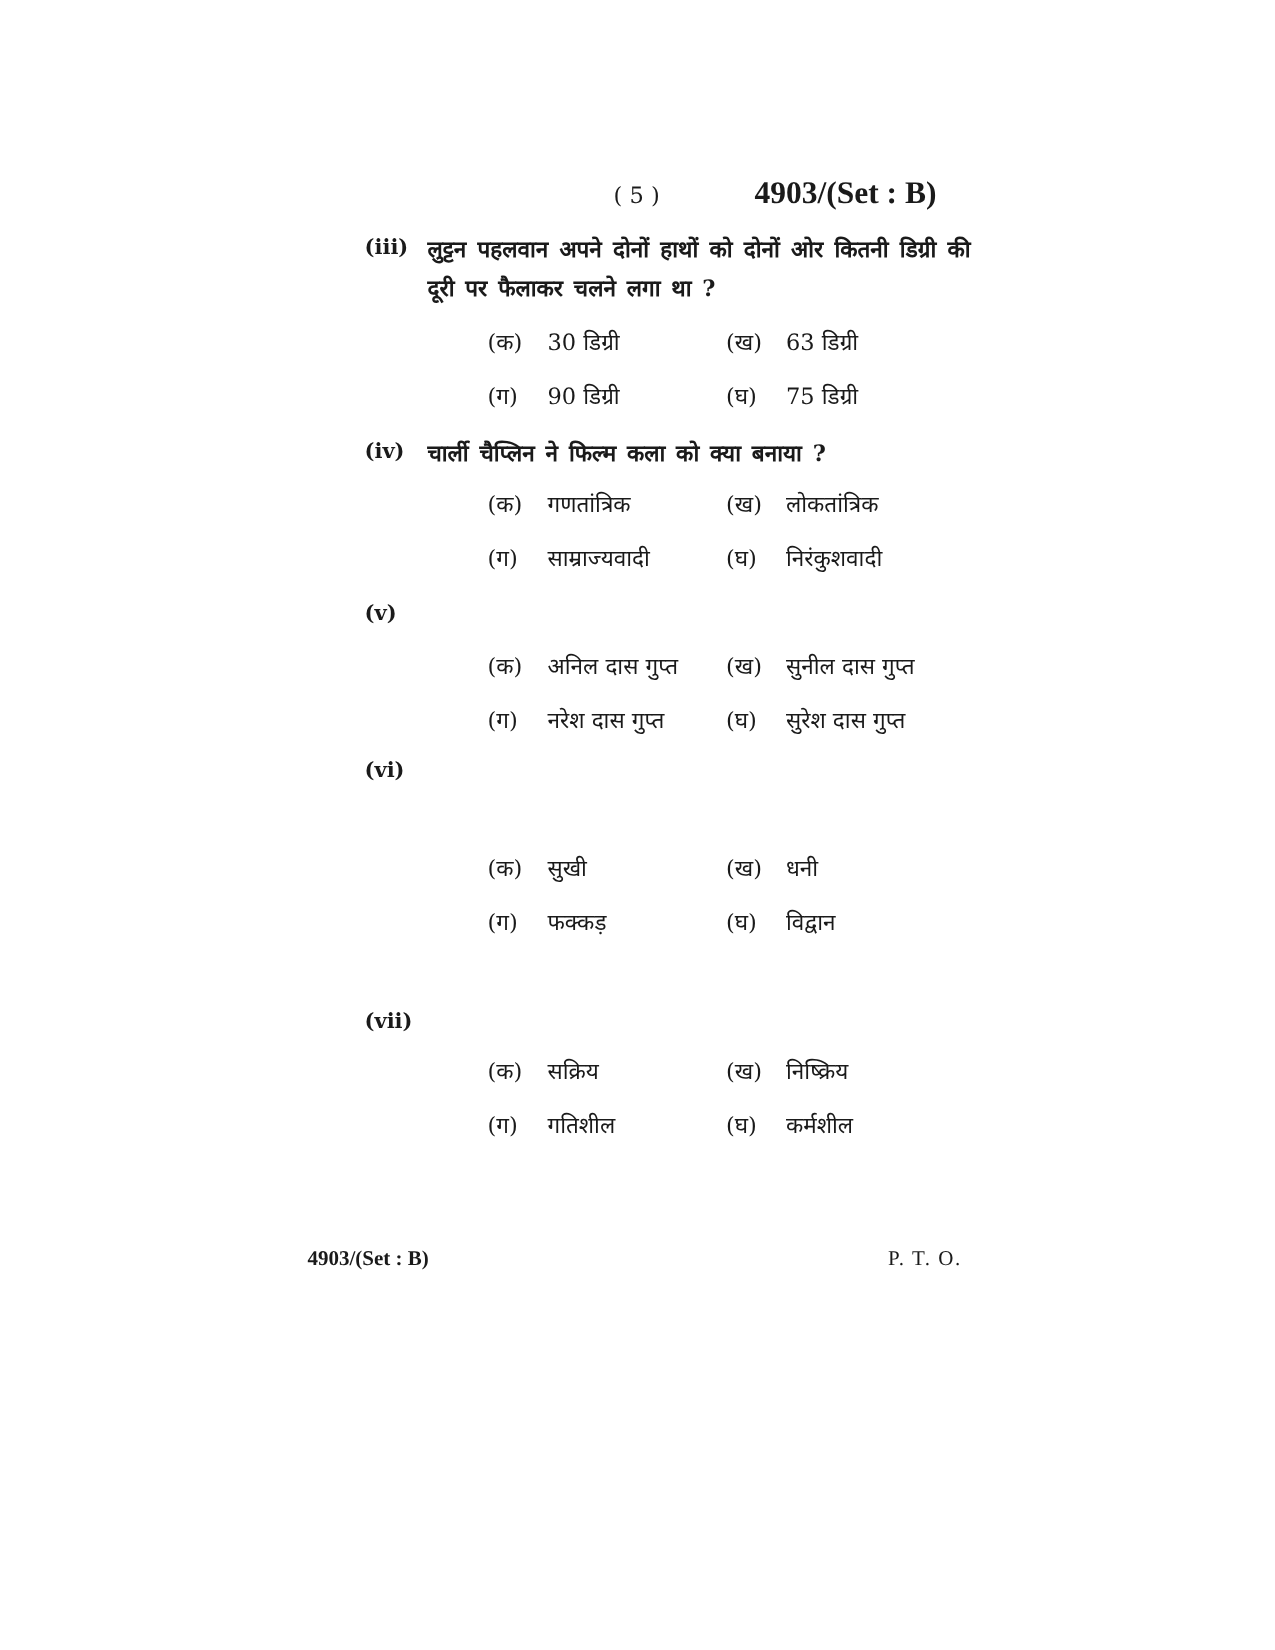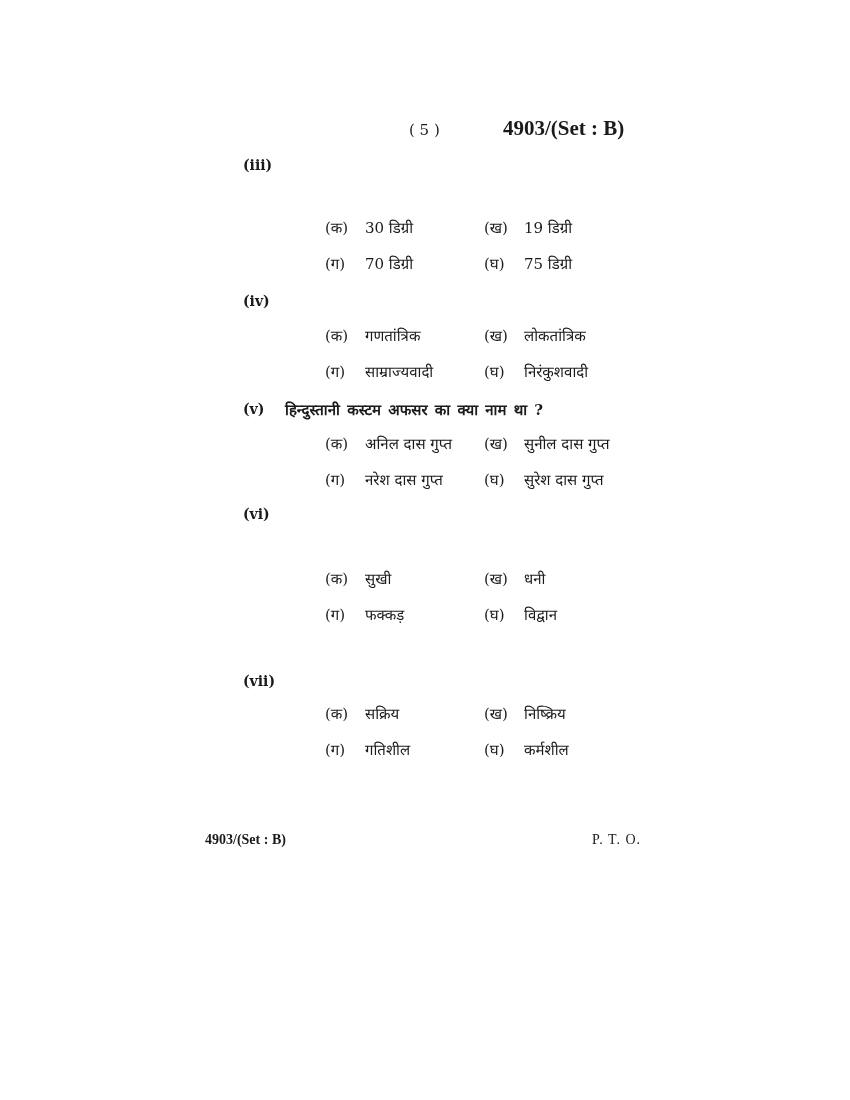--- a/index.html
+++ b/index.html
@@ -24,45 +24,46 @@
     .pto { position: absolute; left: 592px; top: 832px; font-size: 14px; letter-spacing: 1px; text-align: right; }
   </style>
 </head>
 <body>
 
 <div class="page-num serif">( 5 )</div>
 <div class="header-code sans">4903/(Set : B)</div>
 
 <div class="q serif" style="top:153px;">
   <div class="q-num" style="top:4px;">(iii)</div>
+  <div class="q-text">लुट्टन पहलवान अपने दोनों हाथों को दोनों ओर कितनी डिग्री की दूरी पर फैलाकर चलने लगा था ?</div>
 </div>
 <div class="opt-row serif" style="top:217px;">
   <div class="opt left"><span class="lbl">(क)</span><span>30 डिग्री</span></div>
-  <div class="opt right"><span class="lbl">(ख)</span><span>19 डिग्री</span></div>
+  <div class="opt right"><span class="lbl">(ख)</span><span>63 डिग्री</span></div>
 </div>
 <div class="opt-row serif" style="top:253px;">
-  <div class="opt left"><span class="lbl">(ग)</span><span>70 डिग्री</span></div>
+  <div class="opt left"><span class="lbl">(ग)</span><span>90 डिग्री</span></div>
   <div class="opt right"><span class="lbl">(घ)</span><span>75 डिग्री</span></div>
 </div>
 
 <div class="q serif" style="top:289px;">
   <div class="q-num" style="top:4px;">(iv)</div>
+  <div class="q-text">चार्ली चैप्लिन ने फिल्म कला को क्या बनाया ?</div>
 </div>
 <div class="opt-row serif" style="top:325px;">
   <div class="opt left"><span class="lbl">(क)</span><span>गणतांत्रिक</span></div>
   <div class="opt right"><span class="lbl">(ख)</span><span>लोकतांत्रिक</span></div>
 </div>
 <div class="opt-row serif" style="top:361px;">
   <div class="opt left"><span class="lbl">(ग)</span><span>साम्राज्यवादी</span></div>
   <div class="opt right"><span class="lbl">(घ)</span><span>निरंकुशवादी</span></div>
 </div>
 
 <div class="q serif" style="top:397px;">
   <div class="q-num" style="top:4px;">(v)</div>
-  <div class="q-text">हिन्दुस्तानी कस्टम अफसर का क्या नाम था ?</div>
 </div>
 <div class="opt-row serif" style="top:433px;">
   <div class="opt left"><span class="lbl">(क)</span><span>अनिल दास गुप्त</span></div>
   <div class="opt right"><span class="lbl">(ख)</span><span>सुनील दास गुप्त</span></div>
 </div>
 <div class="opt-row serif" style="top:469px;">
   <div class="opt left"><span class="lbl">(ग)</span><span>नरेश दास गुप्त</span></div>
   <div class="opt right"><span class="lbl">(घ)</span><span>सुरेश दास गुप्त</span></div>
 </div>
 

